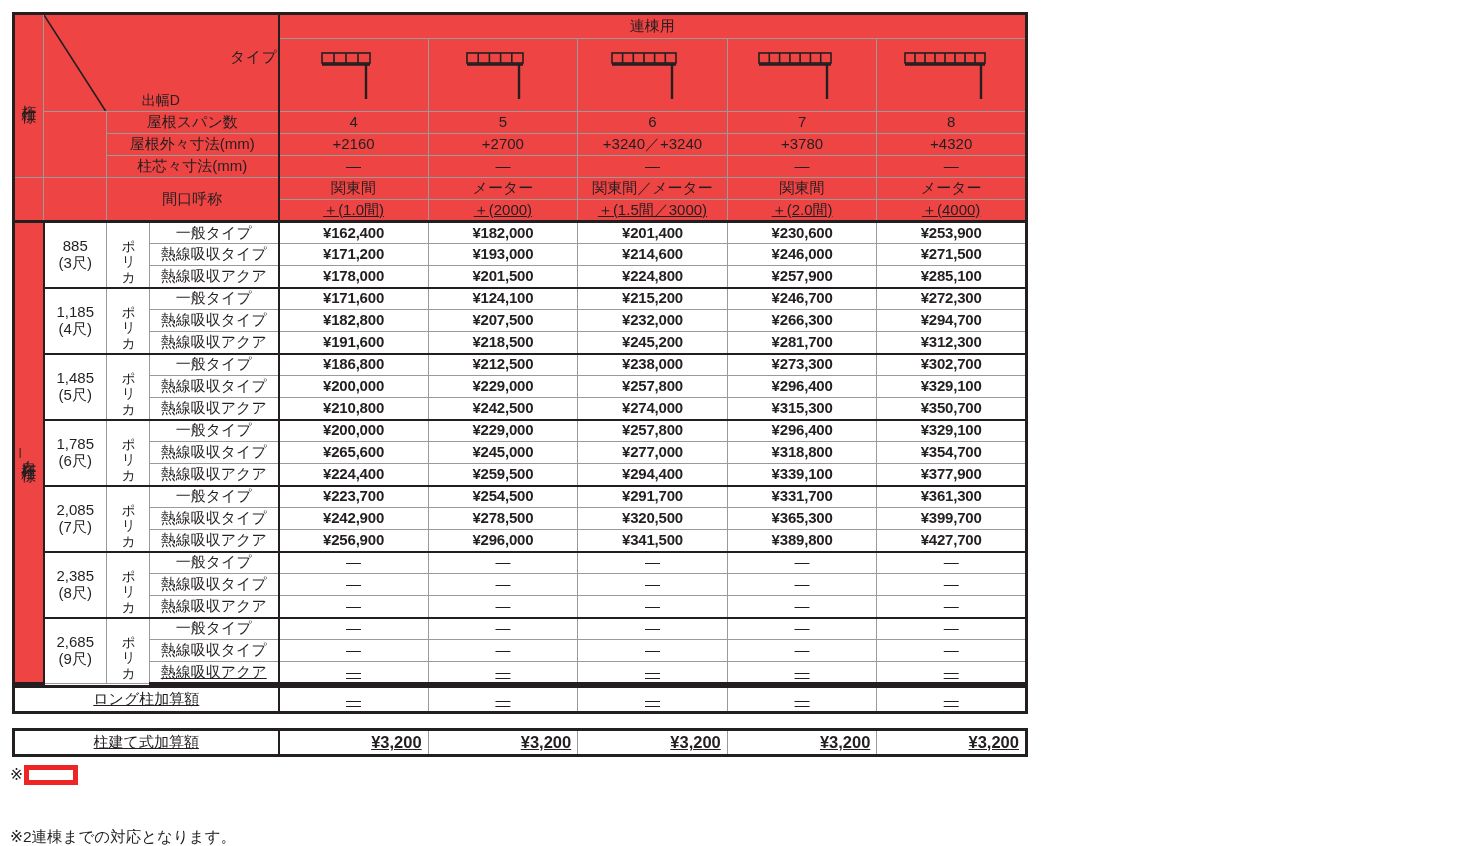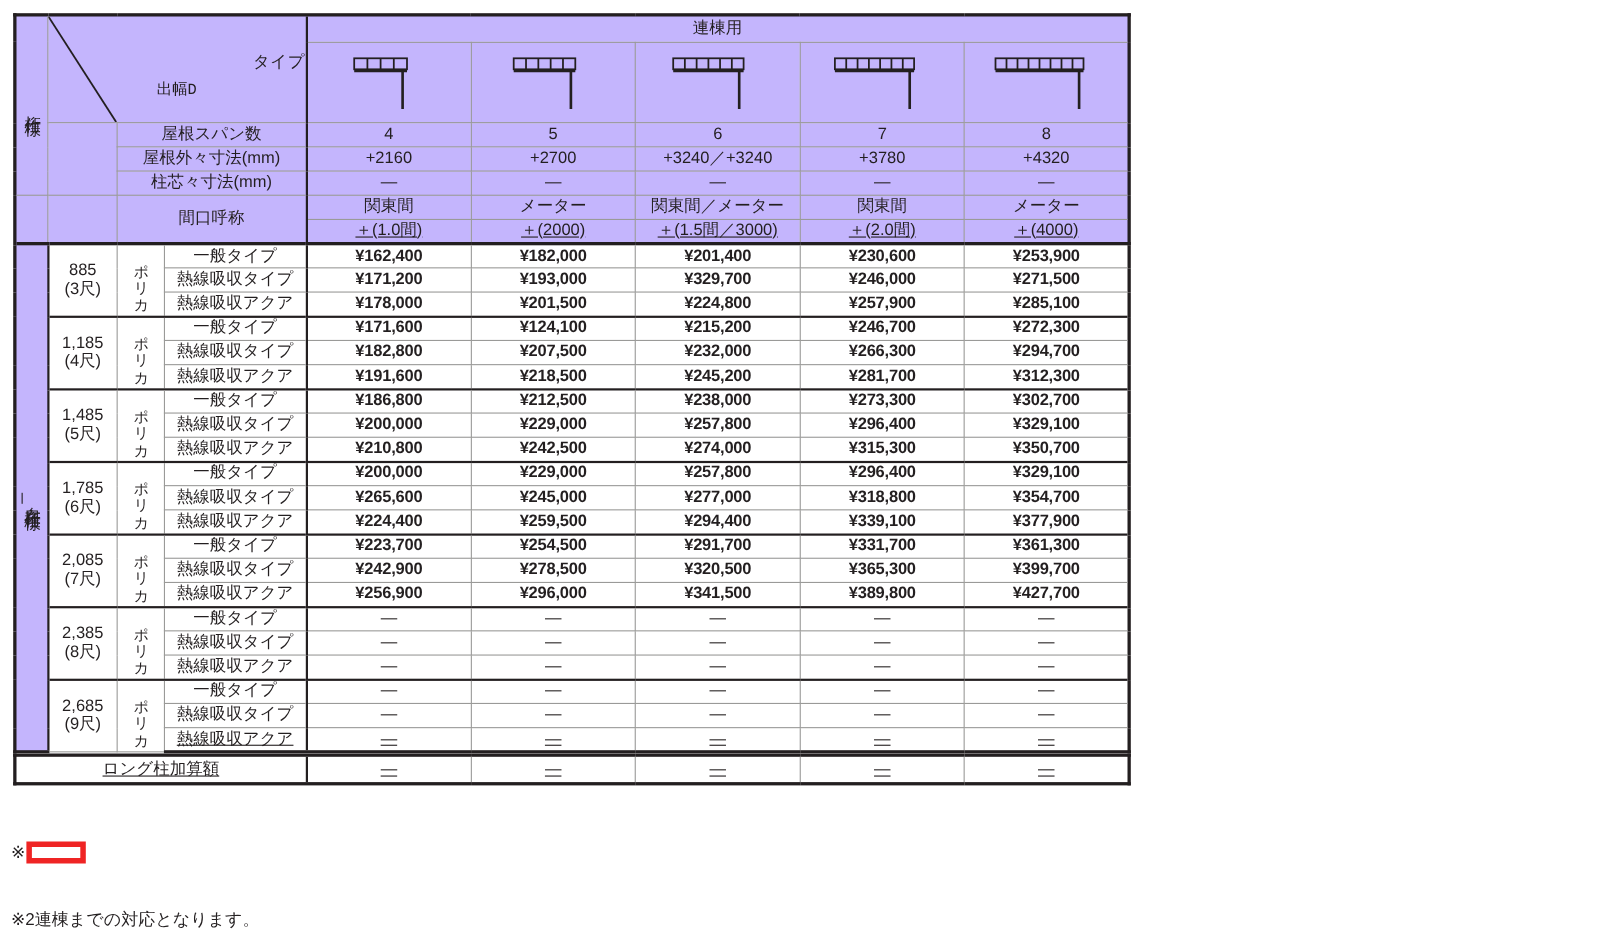--- a/index.html
+++ b/index.html
@@ -32,43 +32,43 @@
   table.grid td {
     border: 1px solid #9a9a98;
     padding: 0;
     text-align: center;
     vertical-align: middle;
     color: #231f20;
     font-size: 15px;
     line-height: 1.12;
     white-space: nowrap;
   }
-  .gray { background: #c4b5fd; }
+  .gray { background: #ef4444; }
   .white { background: #ffffff; }
 
   
   .bt-hv { border-top: 3px solid #231f20 !important; }
   .bb-hv { border-bottom: 3px solid #231f20 !important; text-decoration: underline; }
   .bl-hv { border-left: 3px solid #231f20 !important; }
   .br-hv { border-right: 3px solid #231f20 !important; }
   .bt-md { border-top: 2px solid #231f20 !important; }
   .bl-md { border-left: 2px solid #231f20 !important; }
 
   .cell-pad { padding: 2px 4px; }
 
   
   .corner { position: relative; height: 96px; }
   .corner svg { position: absolute; left: 0; top: 0; width: 100%; height: 100%; }
   .corner .type-label {
     position: absolute; right: 0; left: 0; top: 34px;
     text-align: right; font-size: 15px; letter-spacing: .5px;
   }
   .dehaba {
-    position: absolute; left: 0; bottom: 20px; width: 100%;
-    font-size: 14px; font-family: Liberation Mono, monospace;
+    position: absolute; left: 0; bottom: 2px; width: 100%;
+    font-size: 14px;
   }
 
   
   .vert {
     writing-mode: vertical-rl;
     text-orientation: upright;
     letter-spacing: 2px;
     display: inline-block;
     line-height: 1.05;
   }
@@ -309,21 +309,21 @@
           <td class="price bt-hv bl-md">¥162,400</td>
           <td class="price bt-hv">¥182,000</td>
           <td class="price bt-hv">¥201,400</td>
           <td class="price bt-hv">¥230,600</td>
           <td class="price bt-hv br-hv">¥253,900</td>
         </tr>
         <tr>
           <td class="white typename" style="height:22px">熱線吸収タイプ</td>
           <td class="price bl-md">¥171,200</td>
           <td class="price">¥193,000</td>
-          <td class="price">¥329,700</td>
+          <td class="price">¥214,600</td>
           <td class="price">¥246,000</td>
           <td class="price br-hv">¥271,500</td>
         </tr>
         <tr>
           <td class="white typename" style="height:22px">熱線吸収アクア</td>
           <td class="price bl-md">¥178,000</td>
           <td class="price">¥201,500</td>
           <td class="price">¥224,800</td>
           <td class="price">¥257,900</td>
           <td class="price br-hv">¥285,100</td>
@@ -553,20 +553,42 @@
           <td class="valdash bt-hv bb-hv bl-md">—</td>
           <td class="valdash bt-hv bb-hv">—</td>
           <td class="valdash bt-hv bb-hv">—</td>
           <td class="valdash bt-hv bb-hv">—</td>
           <td class="valdash bt-hv bb-hv br-hv">—</td>
         </tr>
       </tbody>
     </table>
   </div>
 
+  <div class="foot-wrap" style="top:728px">
+    <table class="foot">
+      <colgroup>
+        <col style="width:265px">
+        <col style="width:149.6px">
+        <col style="width:149.6px">
+        <col style="width:149.6px">
+        <col style="width:149.6px">
+        <col style="width:149.6px">
+      </colgroup>
+      <tbody>
+        <tr>
+          <td class="lbl bt-hv bb-hv bl-hv">柱建て式加算額</td>
+          <td class="val bt-hv bb-hv bl-md">¥3,200</td>
+          <td class="val bt-hv bb-hv">¥3,200</td>
+          <td class="val bt-hv bb-hv">¥3,200</td>
+          <td class="val bt-hv bb-hv">¥3,200</td>
+          <td class="val bt-hv bb-hv br-hv">¥3,200</td>
+        </tr>
+      </tbody>
+    </table>
+  </div>
 
   <div class="notes" style="top:765px">
     <div class="note-row">
       <span>※</span>
       <span class="redbox"></span>
     </div>
   </div>
 
 
   <div class="notes" style="top:825px">

